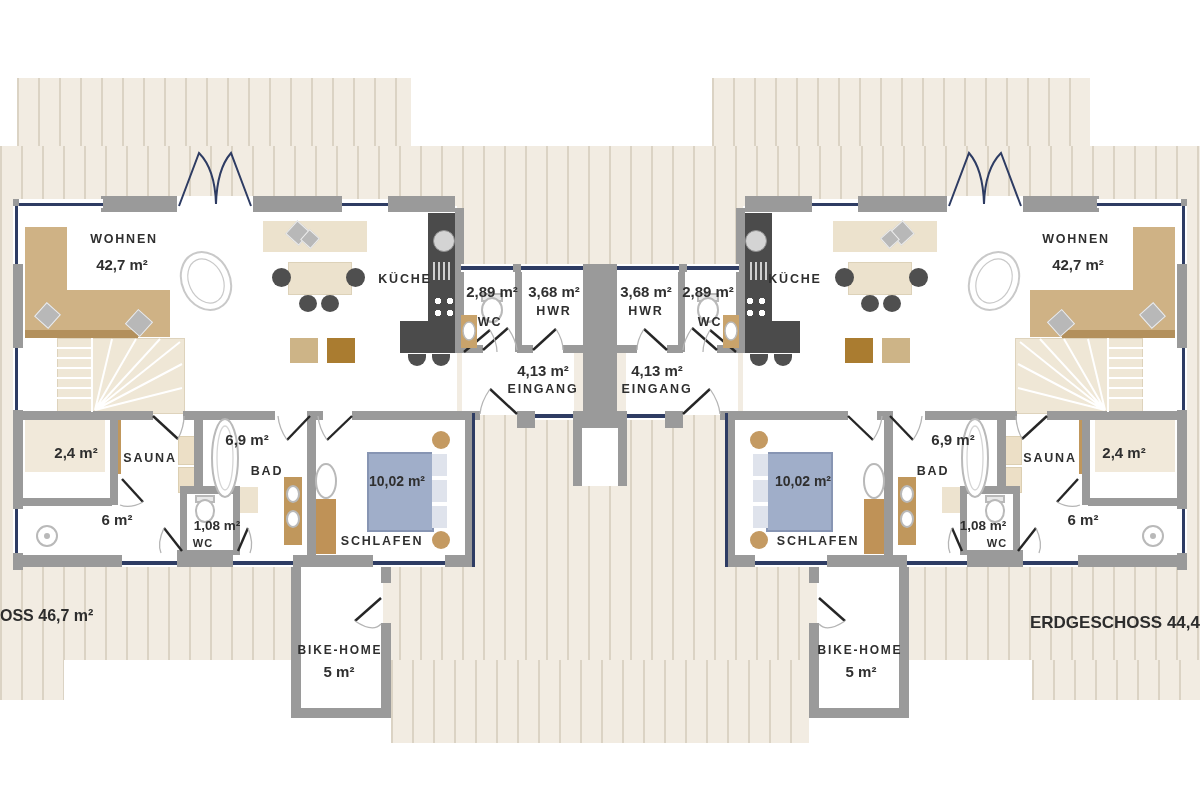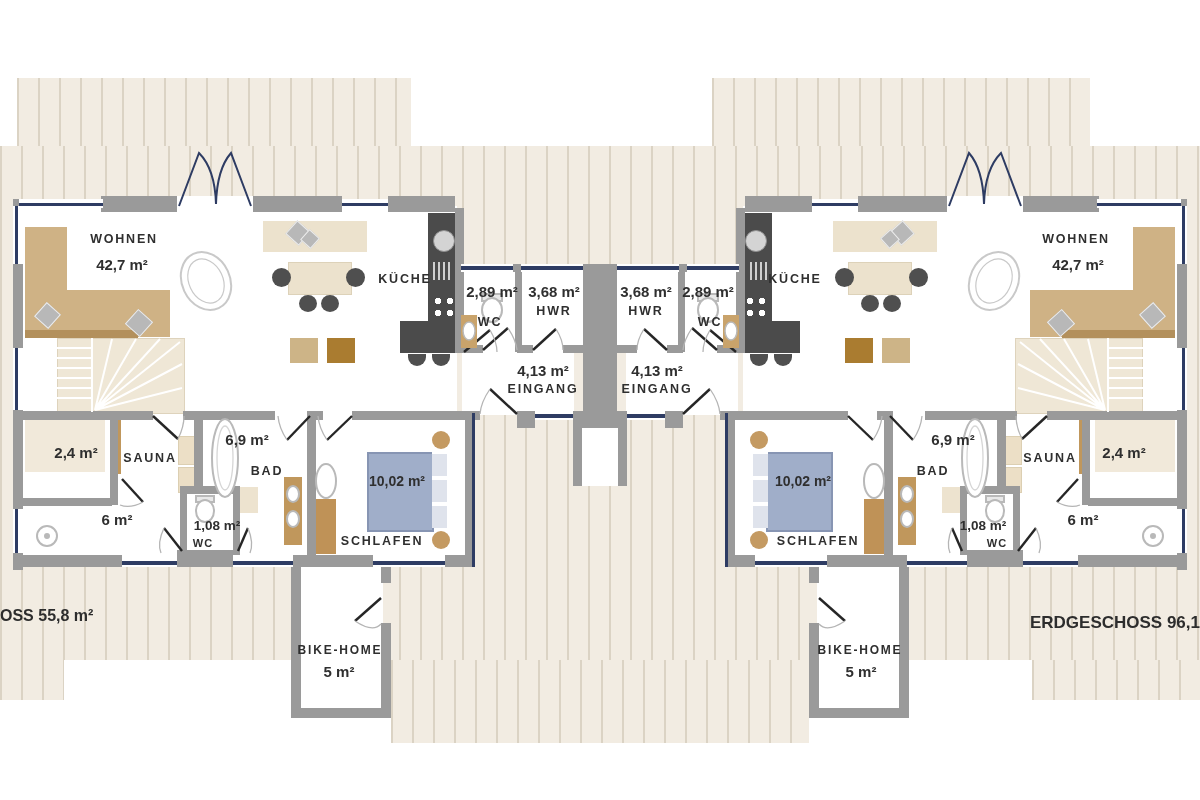--- a/index.html
+++ b/index.html
@@ -227,22 +227,22 @@
   <div class="lb nm" style="left:267px;top:471px;">BAD</div>
   <div class="lb" style="left:117px;top:519px;">6 m²</div>
   <div class="lb" style="left:217px;top:525px;font-size:13.5px;">1,08 m²</div>
   <div class="lb tiny" style="left:203px;top:543px;">WC</div>
   <div class="lb" style="left:397px;top:481px;font-size:14px;">10,02 m²</div>
   <div class="lb nm" style="left:382px;top:541px;">SCHLAFEN</div>
   <div class="lb nm" style="left:340px;top:650px;font-size:12px;">BIKE-HOME</div>
   <div class="lb" style="left:339px;top:671px;">5 m²</div>
 </div>
 
-<div class="edge-label" style="left:0px;top:607px;">OSS 55,8 m²</div>
-<div class="edge-label" style="right:0px;top:613px;font-size:17px;">ERDGESCHOSS 96,1</div>
+<div class="edge-label" style="left:0px;top:607px;">OSS 46,7 m²</div>
+<div class="edge-label" style="right:0px;top:613px;font-size:17px;">ERDGESCHOSS 44,4</div>
 
 <div class="unit mirrored" id="unit-right">
 
   <div class="wh" style="left:21px;top:206px;width:436px;height:210px;"></div>
   <div class="wh" style="left:455px;top:268px;width:132px;height:84px;"></div>
   <div class="wh" style="left:462px;top:350px;width:112px;height:65px;"></div>
   <div class="wh" style="left:21px;top:413px;width:450px;height:150px;"></div>
   <div class="wh" style="left:299px;top:566px;width:84px;height:150px;"></div>
   <div class="wh" style="left:582px;top:428px;width:18px;height:58px;"></div>
 

